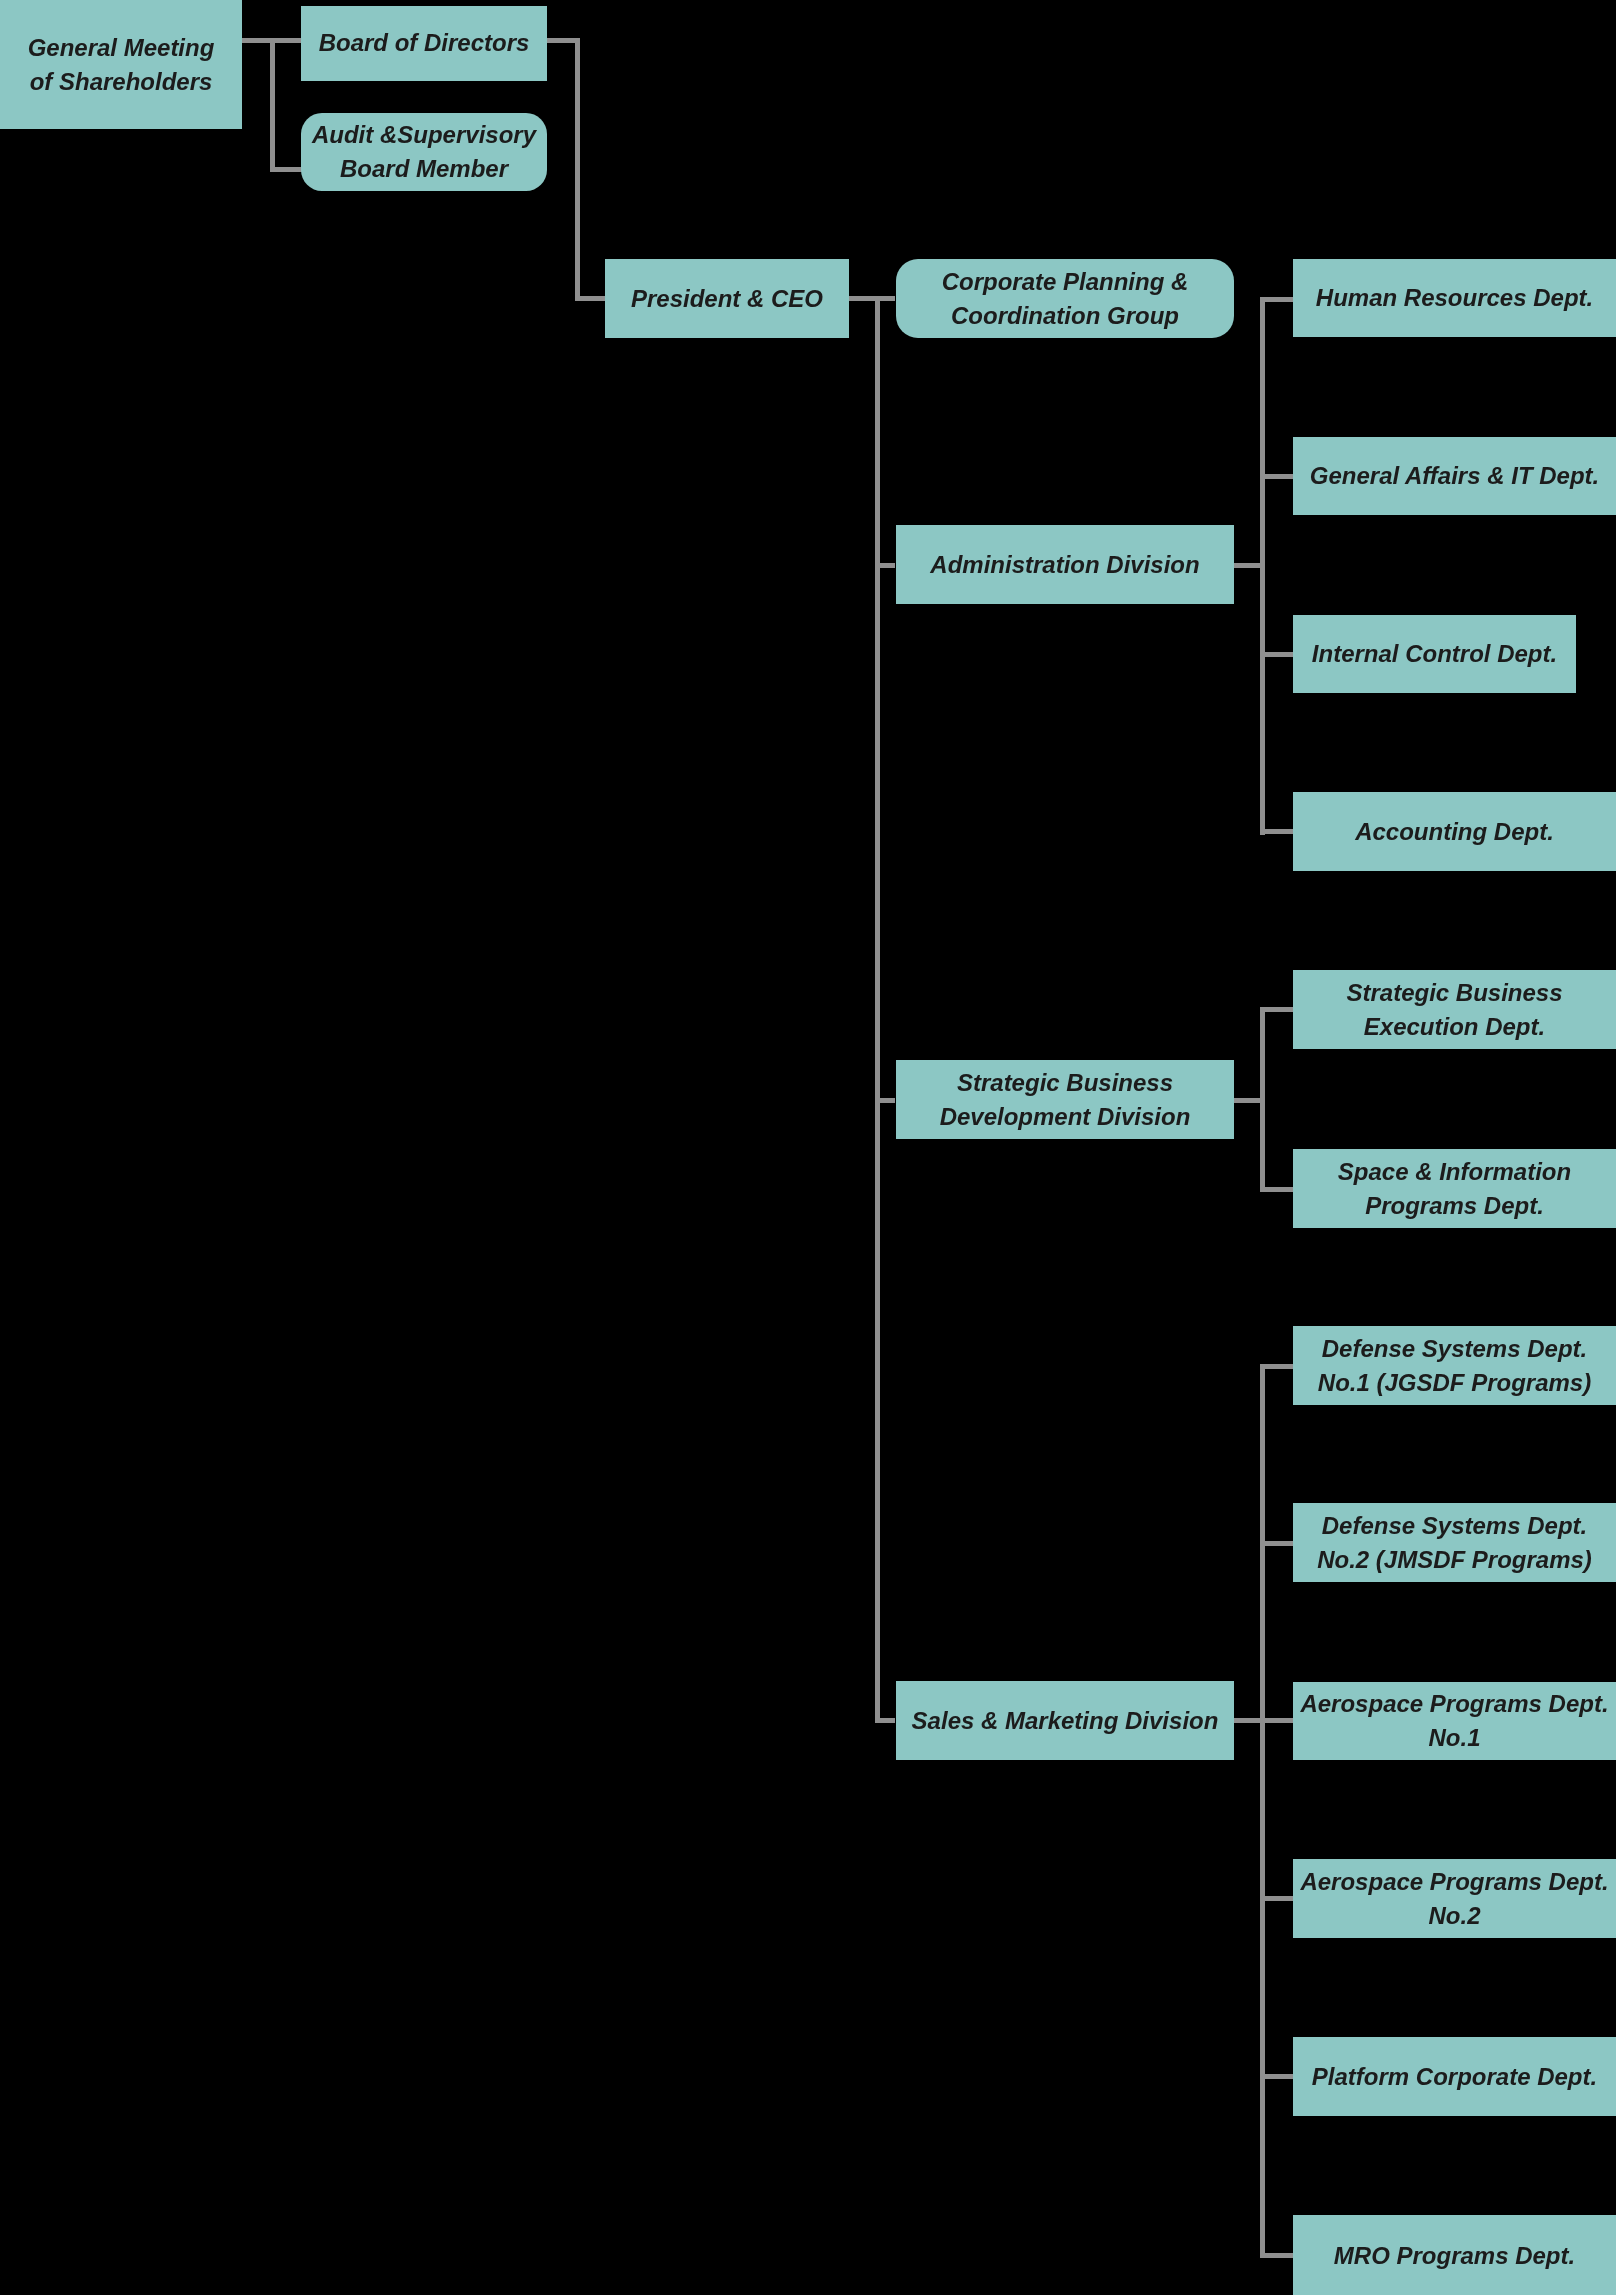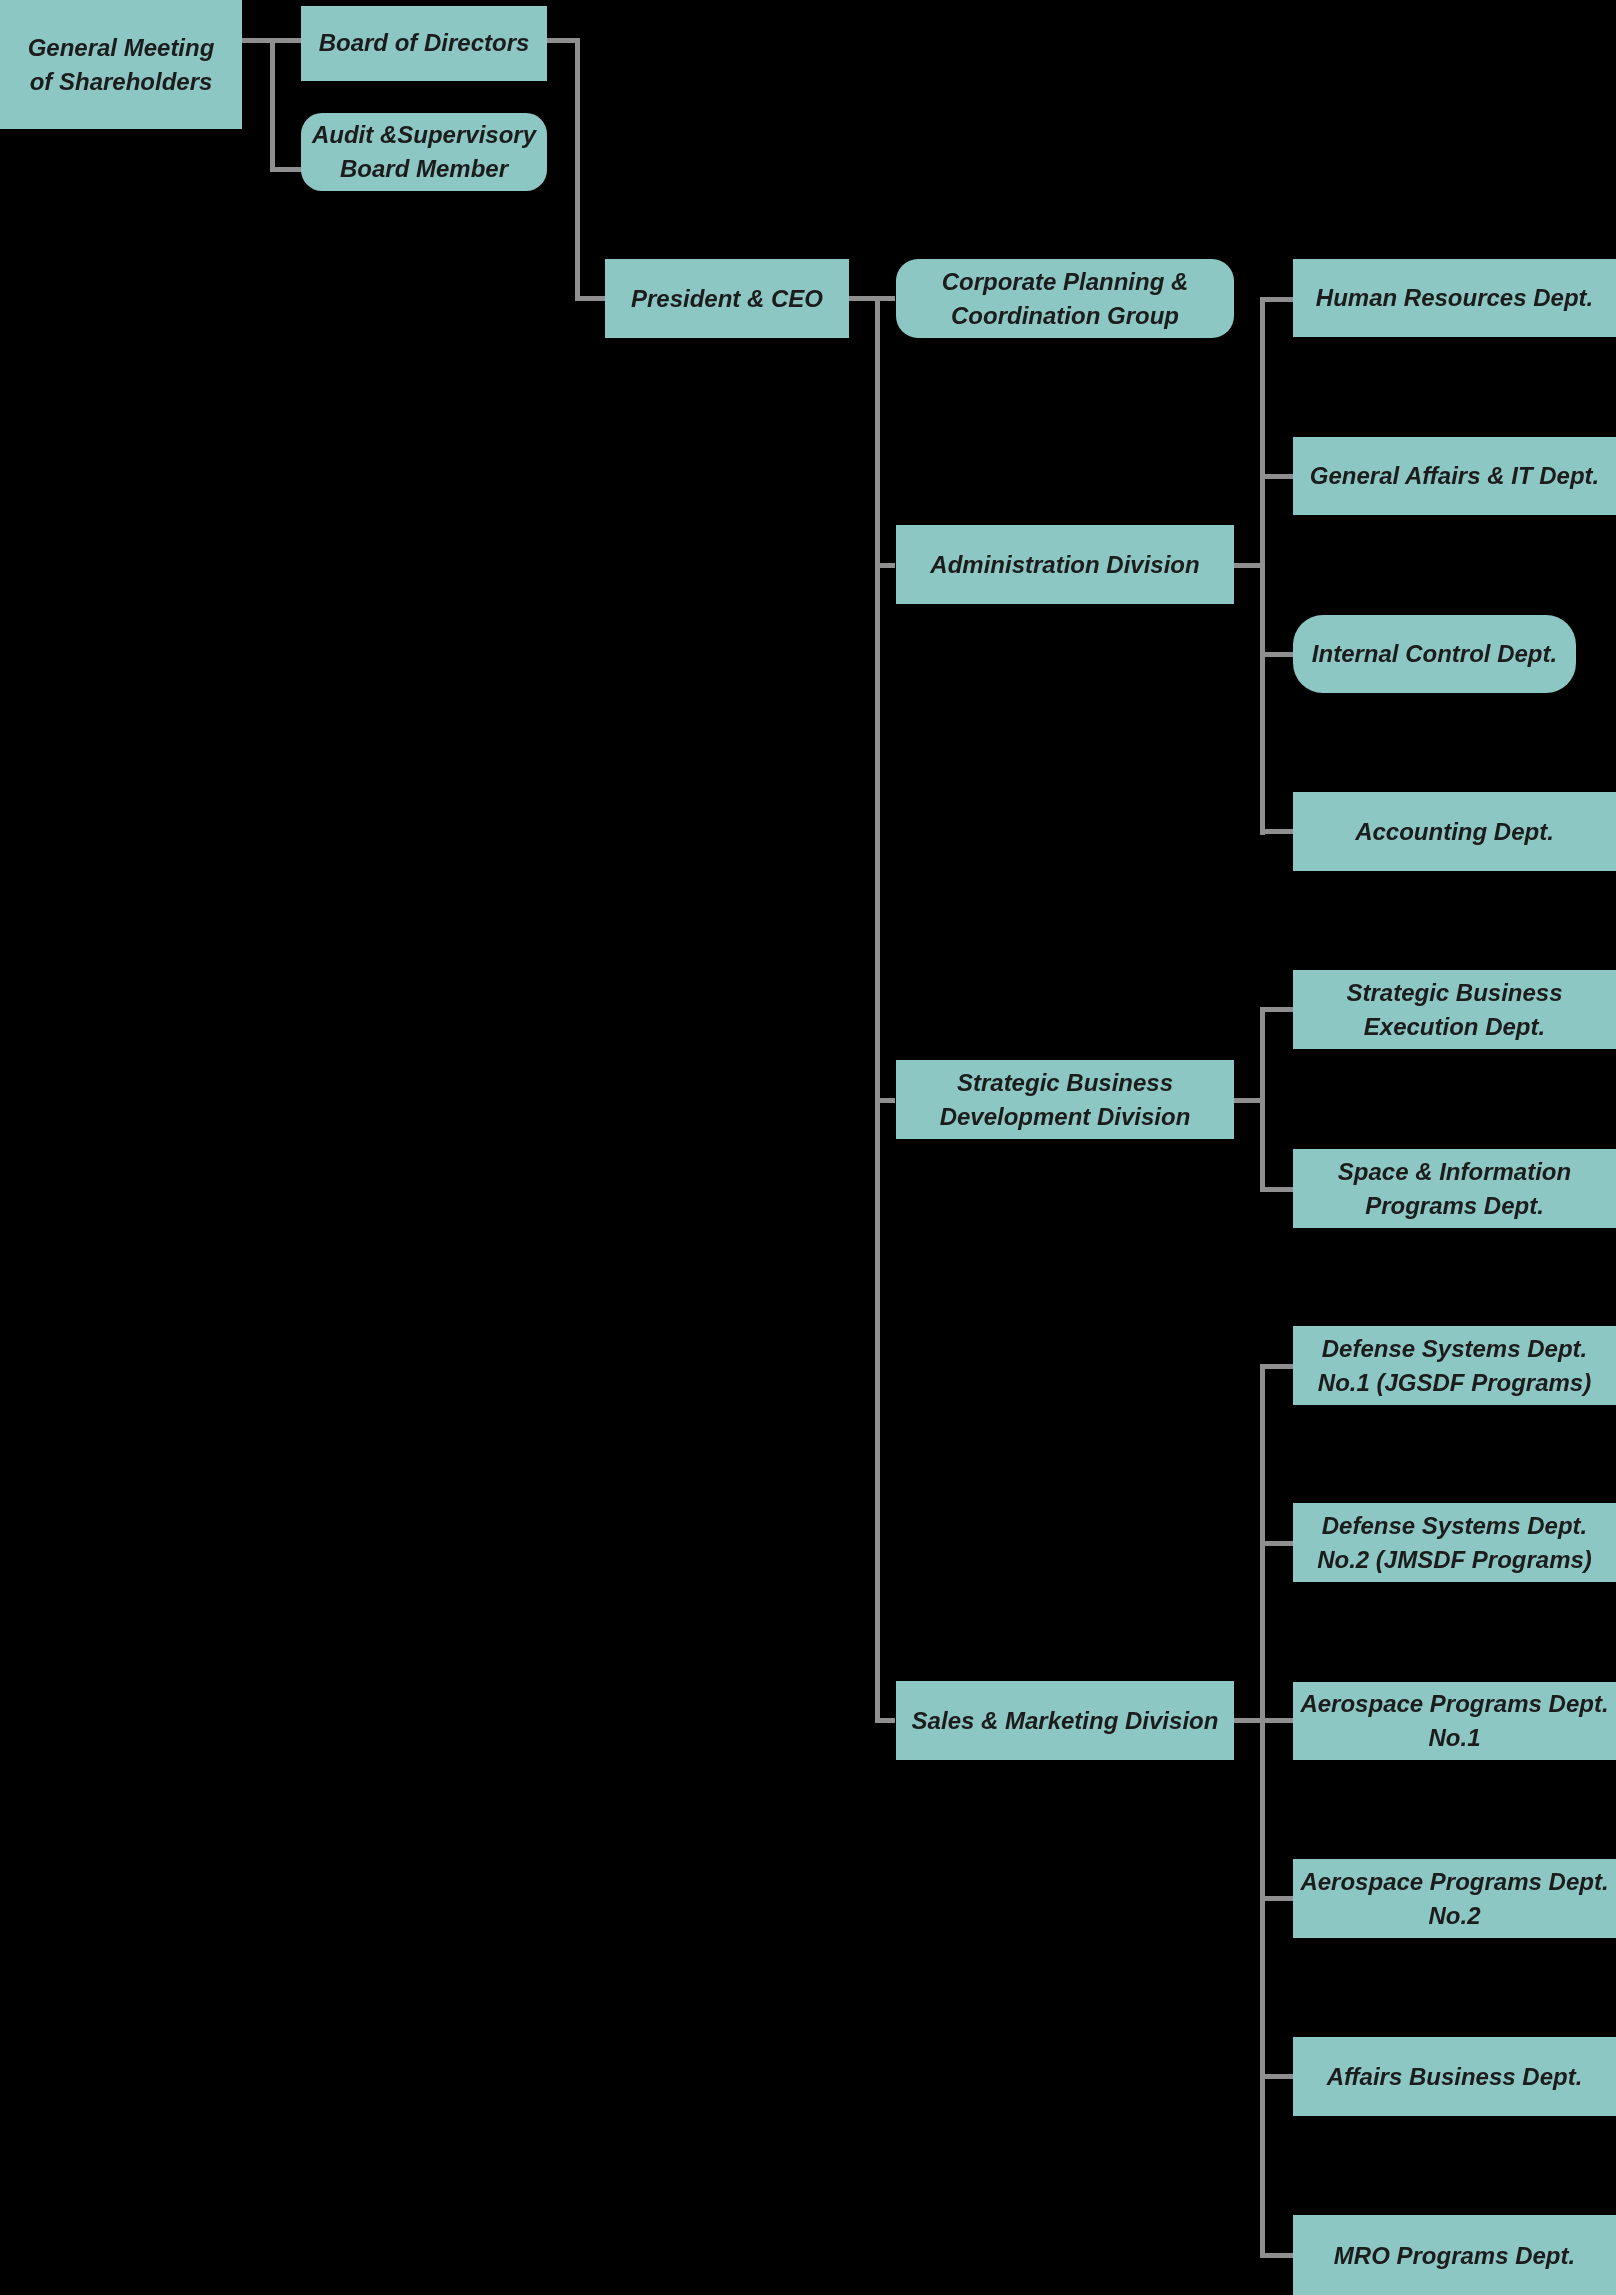--- a/index.html
+++ b/index.html
@@ -91,21 +91,21 @@
 
   <div class="node" style="left:896px; top:1060px; width:338px; height:79px;">Strategic Business
 Development Division</div>
 
   <div class="node" style="left:896px; top:1681px; width:338px; height:79px;text-align:center;">Sales &amp; Marketing Division</div>
 
   <div class="node" style="left:1293px; top:259px; width:323px; height:78px;">Human Resources Dept.</div>
 
   <div class="node" style="left:1293px; top:437px; width:323px; height:78px;">General Affairs &amp; IT Dept.</div>
 
-  <div class="node" style="left:1293px; top:615px; width:283px; height:78px;border-radius:30px;">Internal Control Dept.</div>
+  <div class="node" style="left:1293px; top:615px; width:283px; height:78px;">Internal Control Dept.</div>
 
   <div class="node" style="left:1293px; top:792px; width:323px; height:79px;">Accounting Dept.</div>
 
   <div class="node" style="left:1293px; top:970px; width:323px; height:79px;">Strategic Business
 Execution Dept.</div>
 
   <div class="node" style="left:1293px; top:1149px; width:323px; height:79px;">Space &amp; Information
 Programs Dept.</div>
 
   <div class="node" style="left:1293px; top:1326px; width:323px; height:79px;">Defense Systems Dept.
@@ -113,18 +113,18 @@
 
   <div class="node" style="left:1293px; top:1503px; width:323px; height:79px;">Defense Systems Dept.
 No.2 (JMSDF Programs)</div>
 
   <div class="node" style="left:1293px; top:1682px; width:323px; height:78px;">Aerospace Programs Dept.
 No.1</div>
 
   <div class="node" style="left:1293px; top:1859px; width:323px; height:79px;">Aerospace Programs Dept.
 No.2</div>
 
-  <div class="node" style="left:1293px; top:2037px; width:323px; height:79px;">Affairs  Business Dept.</div>
+  <div class="node" style="left:1293px; top:2037px; width:323px; height:79px;">Platform  Corporate Dept.</div>
 
   <div class="node" style="left:1293px; top:2215px; width:323px; height:81px;">MRO Programs Dept.</div>
 
 </div>
 
 
 </body></html>

